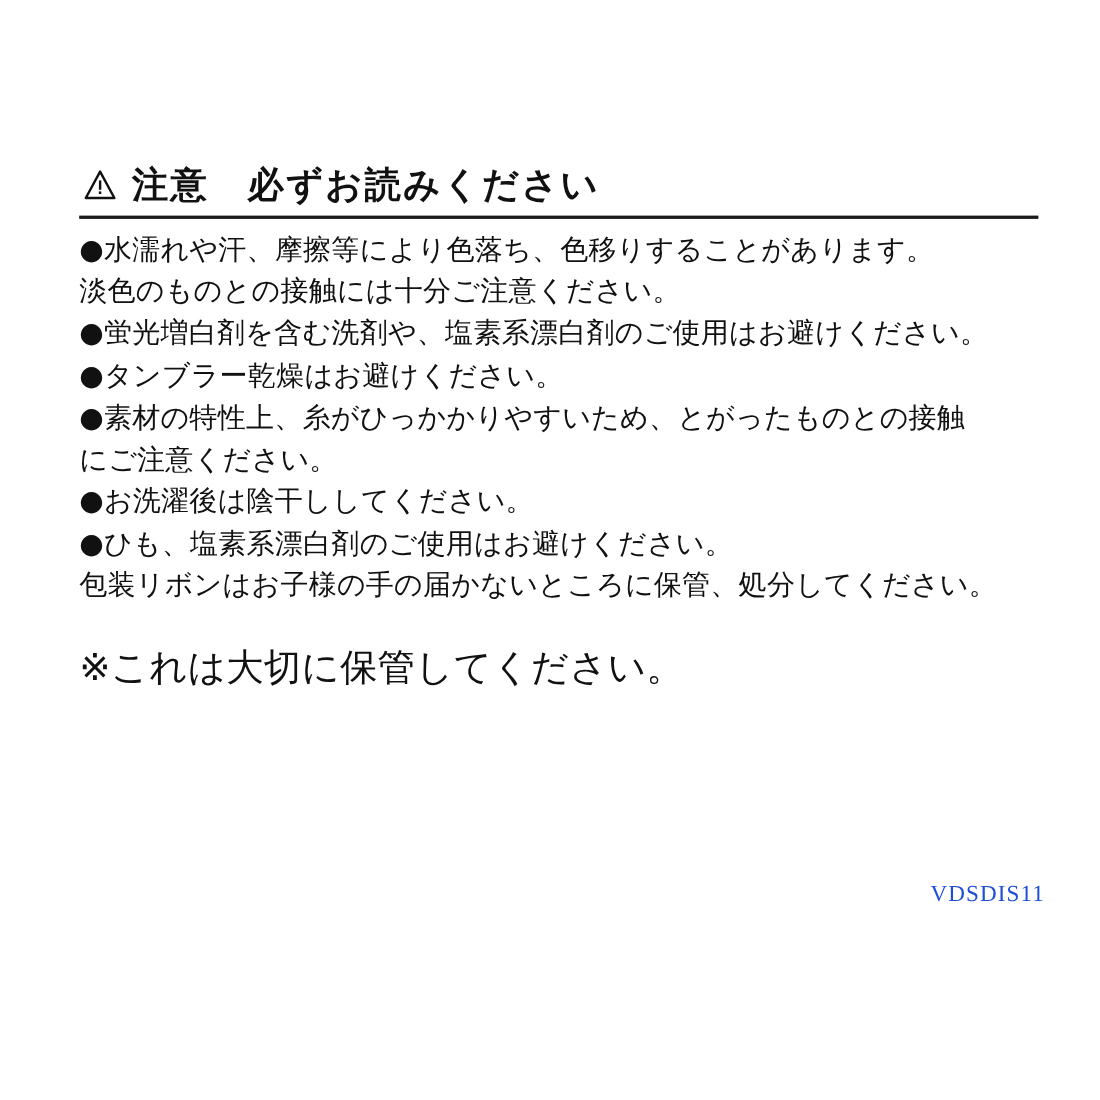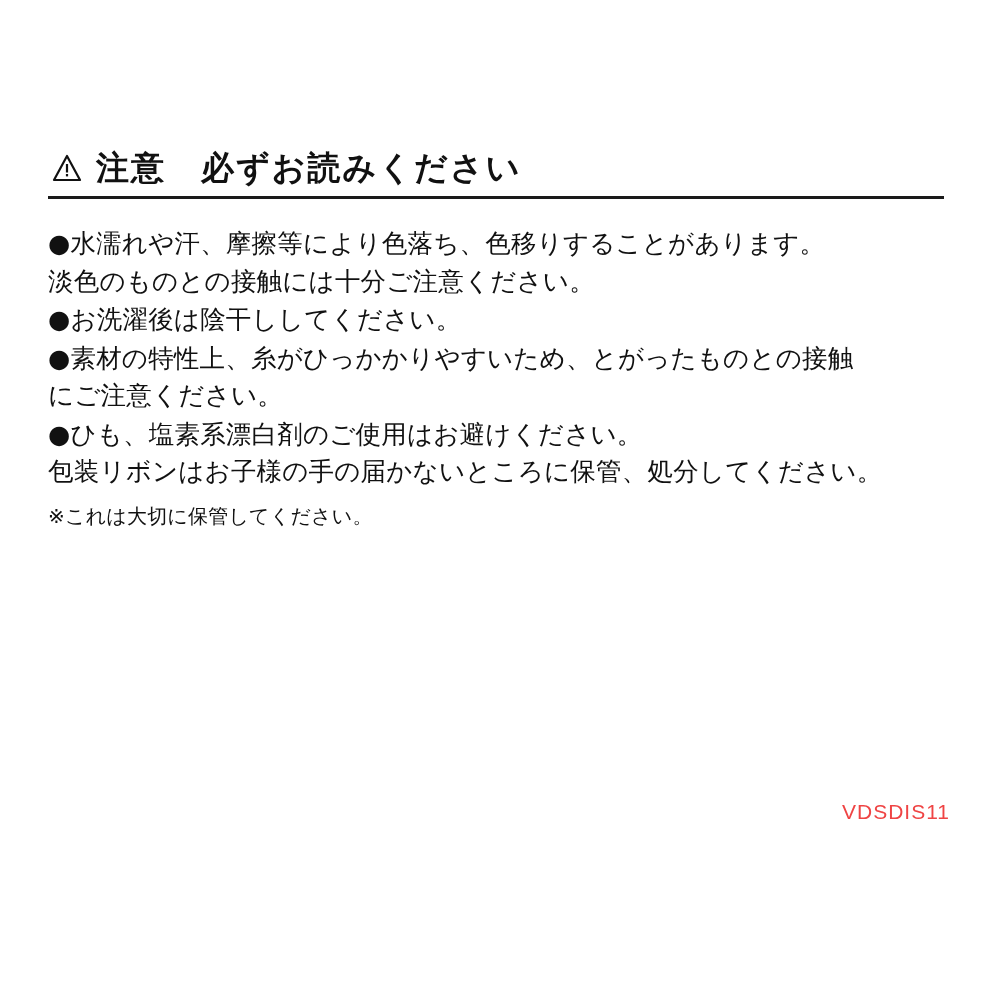--- a/index.html
+++ b/index.html
@@ -12,21 +12,21 @@
     height: 1000px;
     font-family: "DejaVu Sans", sans-serif;
     color: #111111;
     overflow: hidden;
   }
   .page {
     position: relative;
     width: 1000px;
     height: 1000px;
     box-sizing: border-box;
-    padding: 150px 48px 0 40px;
+    padding: 150px 48px 0 64px;
   }
   .heading-row {
     display: flex;
     align-items: center;
     gap: 14px;
     padding-left: 12px;
   }
   .warn-tri {
     flex: 0 0 auto;
     width: 30px;
@@ -41,47 +41,47 @@
     letter-spacing: 2px;
     line-height: 1.1;
     white-space: pre;
   }
   .rule {
     margin: 10px 8px 0 8px;
     height: 3px;
     background: #1a1a1a;
   }
   .body-block {
-    margin-top: 26px;
+    margin-top: 10px;
     padding-left: 8px;
     padding-right: 10px;
   }
   .para {
     font-size: 25.5px;
     line-height: 1.47;
     letter-spacing: 0.2px;
     margin: 0 0 1px 0;
     white-space: pre-wrap;
     text-indent: 0;
   }
   .note {
-    margin-top: 11px;
-    font-size: 20px;
+    margin-top: 32px;
+    font-size: 34px;
     line-height: 1.4;
     letter-spacing: 0.2px;
     padding-left: 8px;
   }
   .code {
     position: absolute;
     right: 50px;
     top: 800px;
     font-size: 21px;
     letter-spacing: 1px;
-    color: #ef4444;
-    font-family: Liberation Sans, sans-serif;
+    color: #1d4ed8;
+    font-family: Liberation Serif, serif;
   }
 </style>
 </head>
 <body>
 
 <div class="page">
 
   <div class="heading-row">
     <span class="warn-tri">
       <svg width="30" height="30" viewBox="0 0 30 30" aria-hidden="true">
@@ -91,23 +91,25 @@
       </svg>
     </span>
     <span class="heading-text">注意　必ずお読みください</span>
   </div>
 
   <div class="rule"></div>
 
   <div class="body-block">
     <p class="para">●水濡れや汗、摩擦等により色落ち、色移りすることがあります。
 淡色のものとの接触には十分ご注意ください。</p>
-    <p class="para">●お洗濯後は陰干ししてください。</p>
+    <p class="para">●蛍光増白剤を含む洗剤や、塩素系漂白剤のご使用はお避けください。</p>
+    <p class="para">●タンブラー乾燥はお避けください。</p>
     <p class="para">●素材の特性上、糸がひっかかりやすいため、とがったものとの接触
 にご注意ください。</p>
+    <p class="para">●お洗濯後は陰干ししてください。</p>
     <p class="para">●ひも、塩素系漂白剤のご使用はお避けください。
 包装リボンはお子様の手の届かないところに保管、処分してください。</p>
   </div>
 
   <div class="note">※これは大切に保管してください。</div>
 
   <div class="code">VDSDIS11</div>
 
 </div>
 

